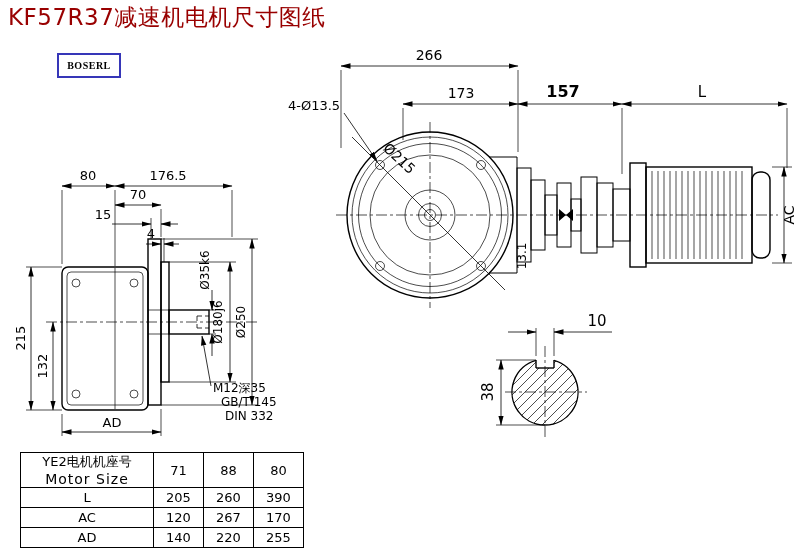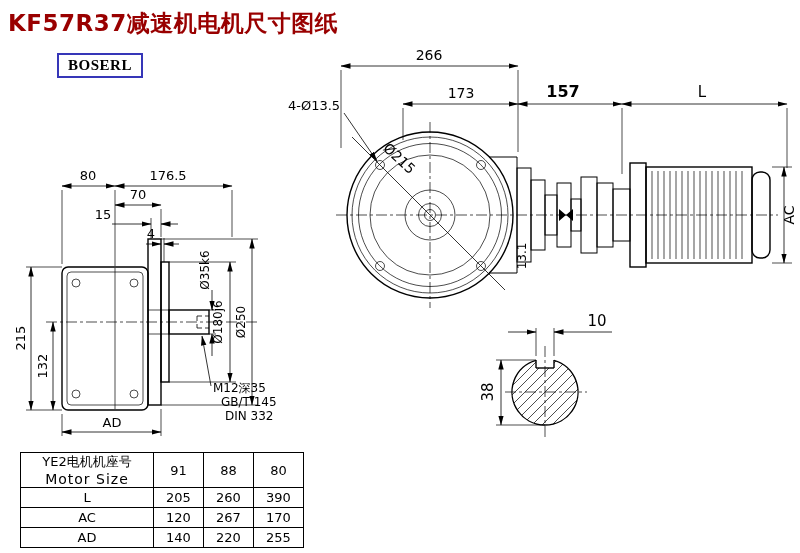--- a/index.html
+++ b/index.html
@@ -1,22 +1,22 @@
 <!DOCTYPE html>
 <html><head>
 <meta charset="utf-8">
 <style>
   *{margin:0;padding:0;box-sizing:border-box}
   html,body{width:800px;height:553px;background:#fff}
   body{font-family:"DejaVu Sans","Liberation Sans",sans-serif;position:relative;overflow:hidden}
   .stage{position:relative;width:800px;height:553px;background:#fff}
-  .title{position:absolute;left:8px;top:8px;font-size:23px;font-weight:bold;color:#990000;letter-spacing:.5px;white-space:nowrap}
-  .logo{position:absolute;left:57px;top:53px;width:86px;height:25px;border:2px solid #3636b8;
+  .title{position:absolute;left:8px;top:2px;font-size:23px;font-weight:normal;color:#990000;letter-spacing:.5px;white-space:nowrap}
+  .logo{position:absolute;left:57px;top:53px;width:64px;height:25px;border:2px solid #3636b8;
         display:flex;align-items:center;justify-content:center;
-        font-family:"Liberation Serif","DejaVu Serif",serif;font-size:15px;font-weight:bold;color:#000;letter-spacing:.5px}
+        font-family:"Liberation Serif","DejaVu Serif",serif;font-size:10px;font-weight:bold;color:#000;letter-spacing:.5px}
   svg.draw{position:absolute;left:0;top:0}
   svg text{font-family:"DejaVu Sans","Liberation Sans",sans-serif;fill:#000;font-size:13px}
   text.s14{font-size:14px}
   text.s15{font-size:15px}
   text.s12{font-size:12px}
   text.bold{font-weight:bold;font-size:16px}
   .o{stroke:#000;stroke-width:1.4;fill:none}
   .o2{stroke:#000;stroke-width:1;fill:none}
   .t{stroke:#000;stroke-width:.7;fill:none}
   .d{stroke:#000;stroke-width:.8;fill:none}
@@ -242,21 +242,21 @@
   </div>
 
   <div class="tablewrap">
     <table>
       <tbody>
         <tr class="hrow">
           <td class="c1">
             <div>YE2电机机座号</div>
             <div class="en">Motor Size</div>
           </td>
-          <td class="cv">91</td>
+          <td class="cv">71</td>
           <td class="cv">88</td>
           <td class="cv">80</td>
         </tr>
         <tr>
           <td class="c1">L</td>
           <td class="cv">205</td>
           <td class="cv">260</td>
           <td class="cv">390</td>
         </tr>
         <tr>

